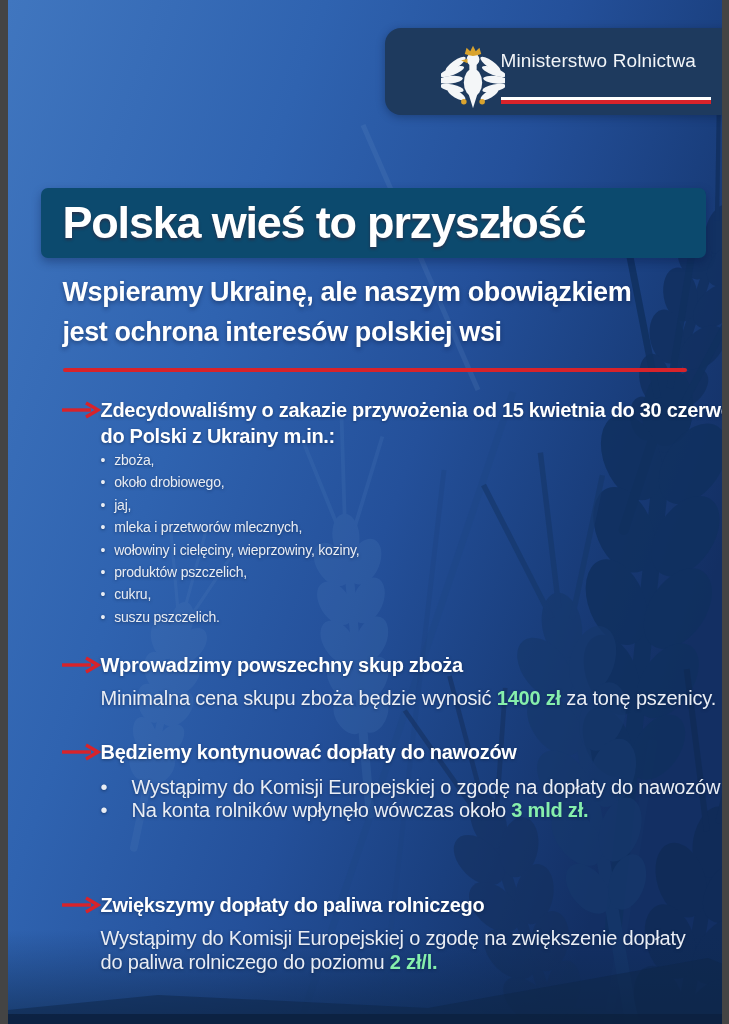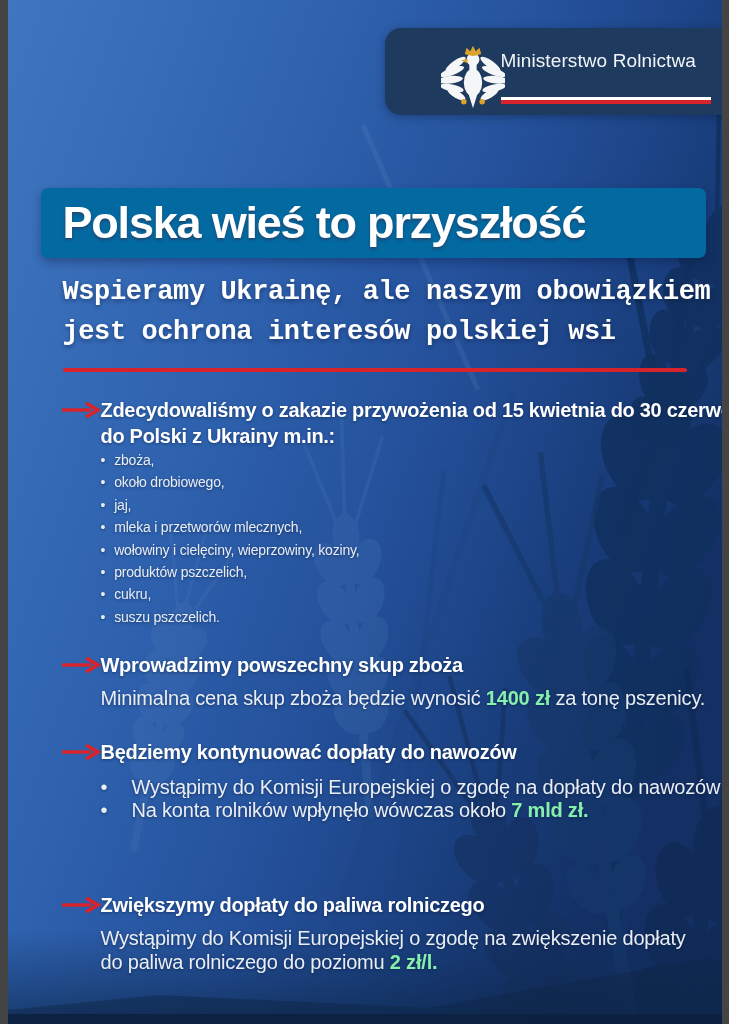--- a/index.html
+++ b/index.html
@@ -24,37 +24,37 @@
     position:absolute;left:116px;top:21px;
     font-size:19px;line-height:23px;color:#f2f5f8;letter-spacing:.1px;
   }
   .flag-stripe{position:absolute;left:116px;top:69px;width:210px;}
   .flag-stripe .w{height:3px;background:#ffffff;}
   .flag-stripe .r{height:4px;background:#d8232a;}
 
   
   .title-banner{
     position:absolute;left:33px;top:188px;width:665px;height:70px;
-    background:#0369a1;border-radius:7px;
+    background:#0c4a6e;border-radius:7px;
     display:flex;align-items:center;padding-left:22px;box-sizing:border-box;
     box-shadow:0 4px 10px rgba(5,20,60,.35);
   }
   .title-banner h1{
     margin:0;font-size:45px;font-weight:700;letter-spacing:-1.2px;
     color:#ffffff;white-space:nowrap;
     text-shadow:0 2px 3px rgba(90,10,15,.35);
   }
 
   
   .subtitle{
     position:absolute;left:55px;top:272px;
     font-size:27px;font-weight:700;line-height:40px;letter-spacing:-.4px;
     color:#ffffff;text-shadow:0 2px 4px rgba(8,25,60,.45);
   }
-  .subtitle .line{white-space:nowrap;font-family:Liberation Mono, monospace;}
+  .subtitle .line{white-space:nowrap;}
   .red-divider{
     position:absolute;left:55px;top:368px;width:624px;height:4px;
     background:#d8232a;border-radius:2px;
   }
 
   
   .section{position:absolute;left:53px;width:676px;}
   .sec-1{top:397px}.sec-2{top:652px}.sec-3{top:739px}.sec-4{top:892px}
   .sec-head{display:flex;}
   .arrow{flex:none;width:40px;height:18px;margin-top:4px;}
@@ -207,40 +207,40 @@
     <div class="sec-head">
       <svg class="arrow" viewBox="0 0 40 18" aria-hidden="true">
         <line x1="1" y1="9" x2="30" y2="9" stroke="#d8232a" stroke-width="3.4"></line>
         <polyline points="25,2 37,9 25,16" fill="none" stroke="#d8232a" stroke-width="3.4"></polyline>
       </svg>
       <div class="heading">
         <div class="line">Wprowadzimy powszechny skup zboża</div>
       </div>
     </div>
     <div class="body-text">
-      <div class="line"><span>Minimalna cena skup zboża będzie wynosić </span><span class="b">1400 zł</span><span> za tonę pszenicy.</span></div>
+      <div class="line"><span>Minimalna cena skupu zboża będzie wynosić </span><span class="b">1400 zł</span><span> za tonę pszenicy.</span></div>
     </div>
   </div>
 
   <div class="section sec-3">
     <div class="sec-head">
       <svg class="arrow" viewBox="0 0 40 18" aria-hidden="true">
         <line x1="1" y1="9" x2="30" y2="9" stroke="#d8232a" stroke-width="3.4"></line>
         <polyline points="25,2 37,9 25,16" fill="none" stroke="#d8232a" stroke-width="3.4"></polyline>
       </svg>
       <div class="heading">
         <div class="line">Będziemy kontynuować dopłaty do nawozów</div>
       </div>
     </div>
     <div class="bullet-list">
       <div class="bullet-item">
         <div class="line">Wystąpimy do Komisji Europejskiej o zgodę na dopłaty do nawozów</div>
       </div>
       <div class="bullet-item">
-        <div class="line"><span>Na konta rolników wpłynęło wówczas około </span><span class="b">7 mld zł.</span></div>
+        <div class="line"><span>Na konta rolników wpłynęło wówczas około </span><span class="b">3 mld zł.</span></div>
       </div>
     </div>
   </div>
 
   <div class="section sec-4">
     <div class="sec-head">
       <svg class="arrow" viewBox="0 0 40 18" aria-hidden="true">
         <line x1="1" y1="9" x2="30" y2="9" stroke="#d8232a" stroke-width="3.4"></line>
         <polyline points="25,2 37,9 25,16" fill="none" stroke="#d8232a" stroke-width="3.4"></polyline>
       </svg>

